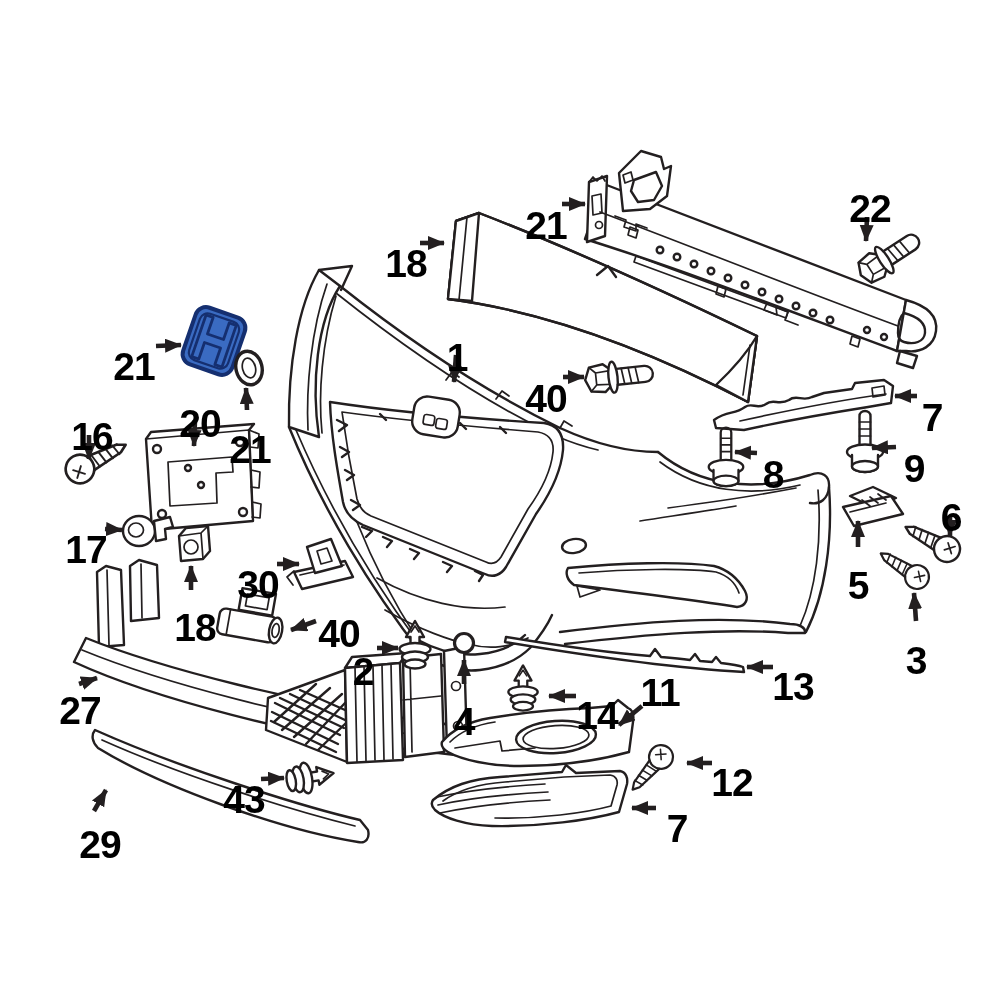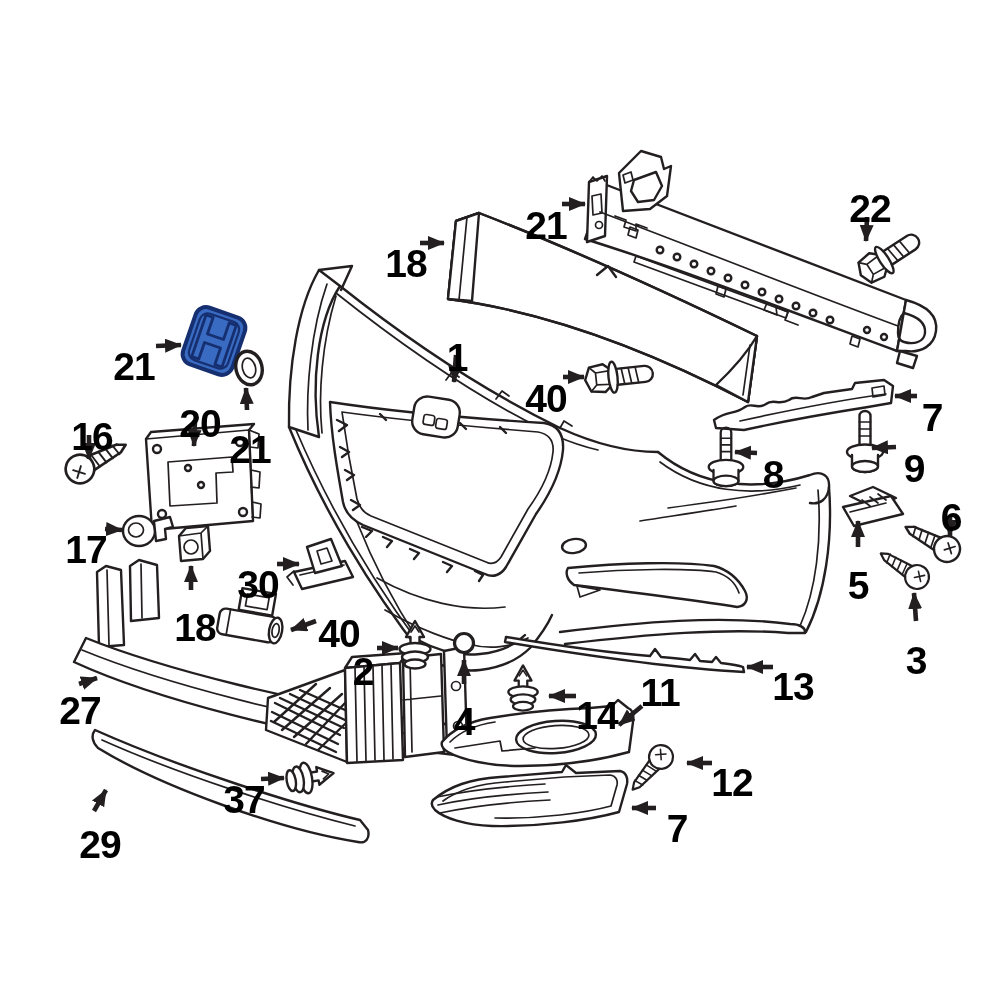--- a/index.html
+++ b/index.html
@@ -373,17 +373,17 @@
       <div class="callout" style="left: 195px; top: 607px; text-align: center;">18</div>
       <div class="callout" style="left: 406px; top: 243px;">18</div>
       <div class="callout" style="left: 546px; top: 378px;">40</div>
       <div class="callout" style="left: 546px; top: 205px;">21</div>
       <div class="callout" style="left: 870px; top: 188px;">22</div>
       <div class="callout" style="left: 339px; top: 613px;">40</div>
       <div class="callout" style="left: 258px; top: 564px;">30</div>
       <div class="callout" style="left: 134px; top: 346px;">21</div>
       <div class="callout" style="left: 250px; top: 429px;">21</div>
       <div class="callout" style="left: 80px; top: 690px;">27</div>
-      <div class="callout" style="left: 244px; top: 779px;">37</div>
+      <div class="callout" style="left: 244px; top: 779px;">43</div>
       <div class="callout" style="left: 100px; top: 824px;">29</div>
     </div>
 
 </div>
 
 </body></html>

